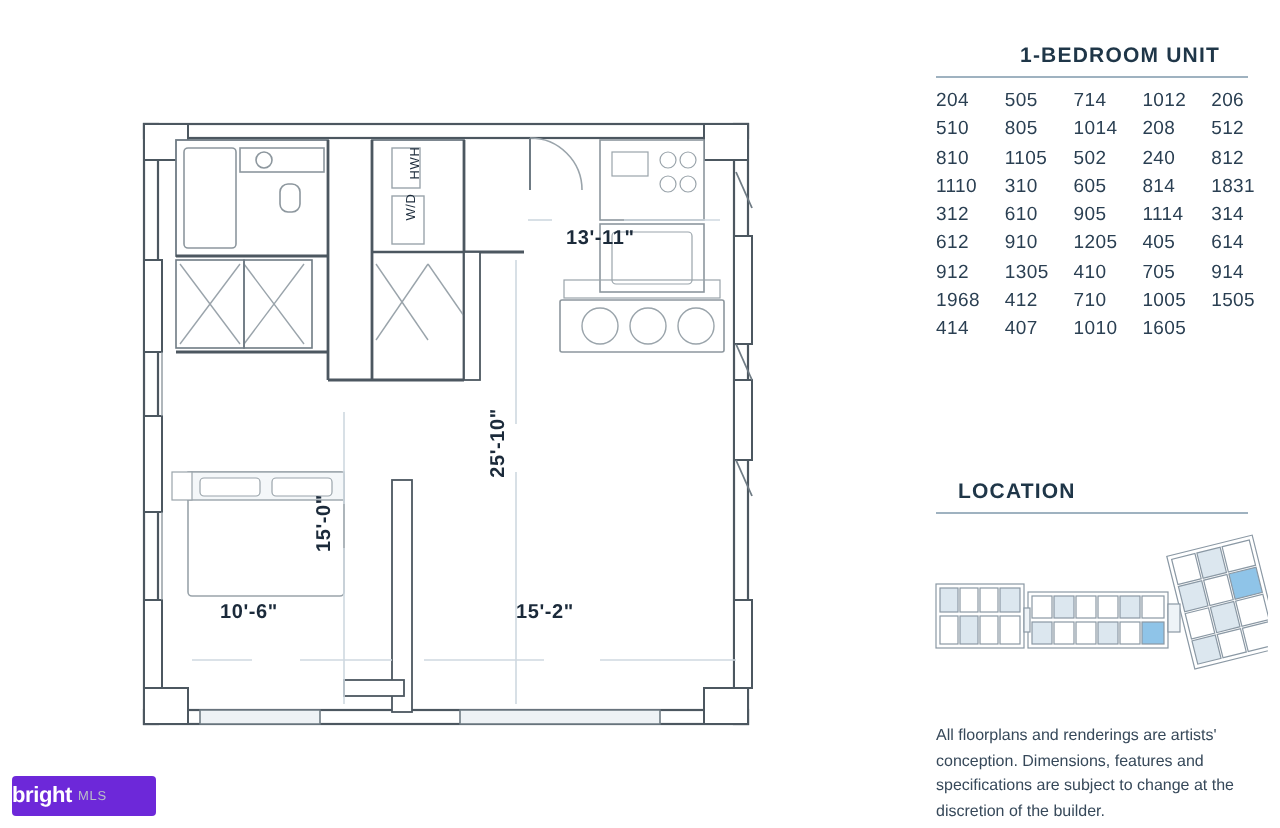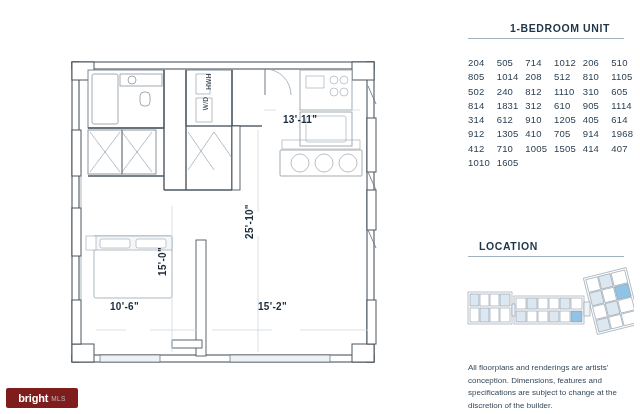--- a/index.html
+++ b/index.html
@@ -40,22 +40,22 @@
     letter-spacing:.6px;
     margin-left:42px;
   }
   .rule{
     position:absolute;left:16px;width:156px;height:1px;background:#9fb2c0;
   }
   .rule.t1{top:38px;}
   .rule.t2{top:256px;}
 
   .units{
-    position:absolute;left:16px;top:56px;width:166px;
-    display:grid;grid-template-columns:repeat(6,1fr);
+    position:absolute;left:16px;top:44px;width:166px;
+    display:grid;grid-template-columns:repeat(5,1fr);
     gap:0px 6px;
   }
   .units div{
     font-size:9.5px;color:#2a3f52;line-height:14.3px;
     letter-spacing:.2px;
   }
 
   .loc-title{
     position:absolute;left:27px;top:240px;
     font-size:10.5px;font-weight:bold;color:#1f3648;letter-spacing:.6px;
@@ -64,22 +64,22 @@
   .keymap{position:absolute;left:14px;top:262px;width:168px;height:80px;}
 
   .disclaimer{
     position:absolute;left:16px;top:362px;width:172px;
     font-size:8px;line-height:12.6px;color:#37495a;
   }
 
   
   .logo{
     position:absolute;left:6px;bottom:6px;width:72px;height:20px;
-    background:#7f1d1d;border-radius:2px;
-    display:flex;align-items:center;justify-content:center;
+    background:#6d28d9;border-radius:2px;
+    display:flex;align-items:center;
   }
   .logo .b{color:#fff;font-size:11px;font-weight:bold;letter-spacing:-.2px;}
   .logo .m{color:#b9bfc6;font-size:6.5px;margin-left:3px;letter-spacing:.4px;}
 </style>
 </head>
 <body>
 
 <div class="page">
 
   <div class="plan">

